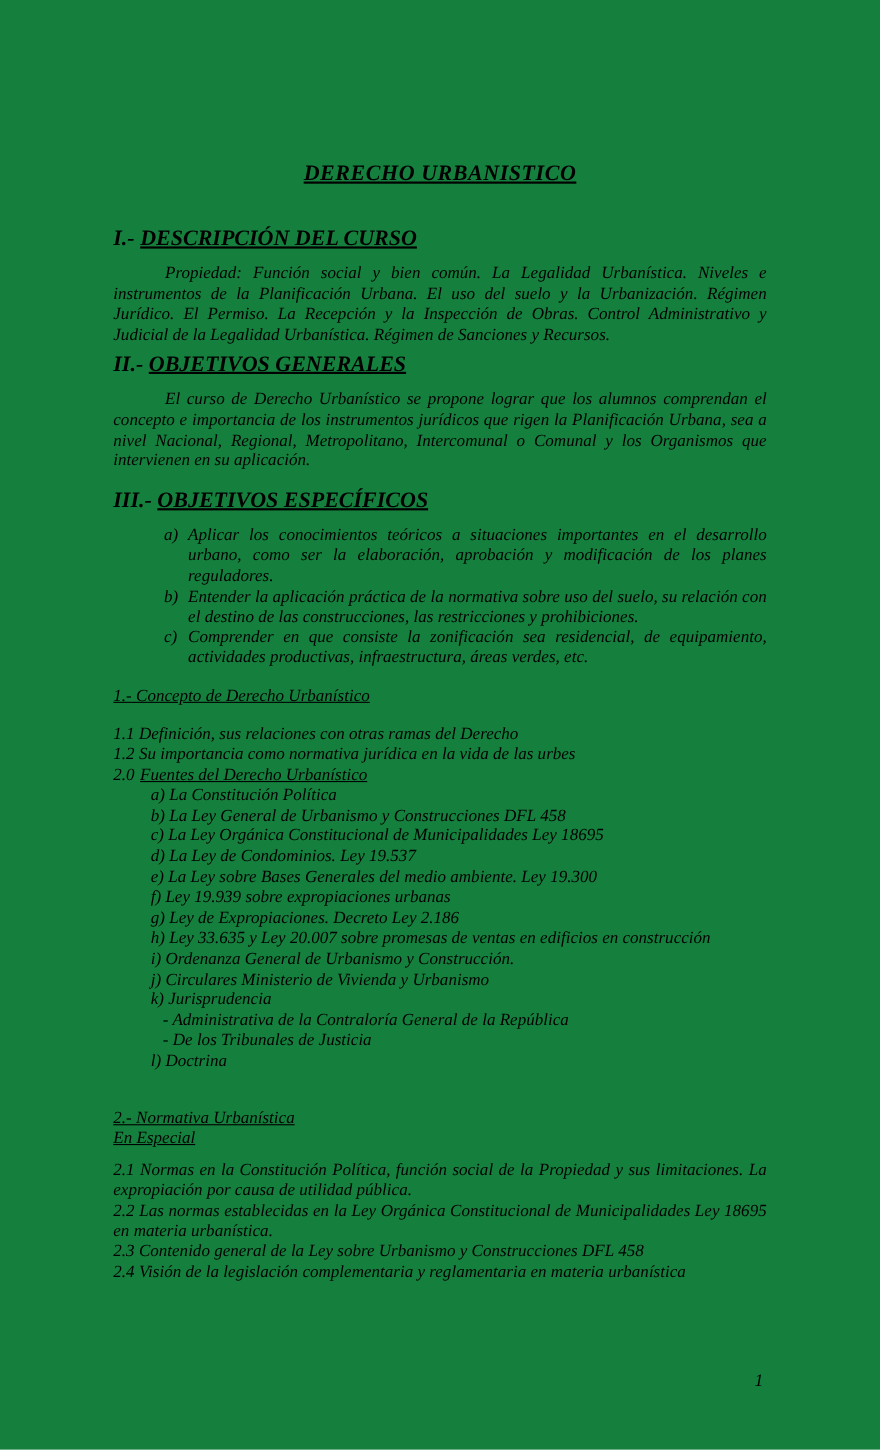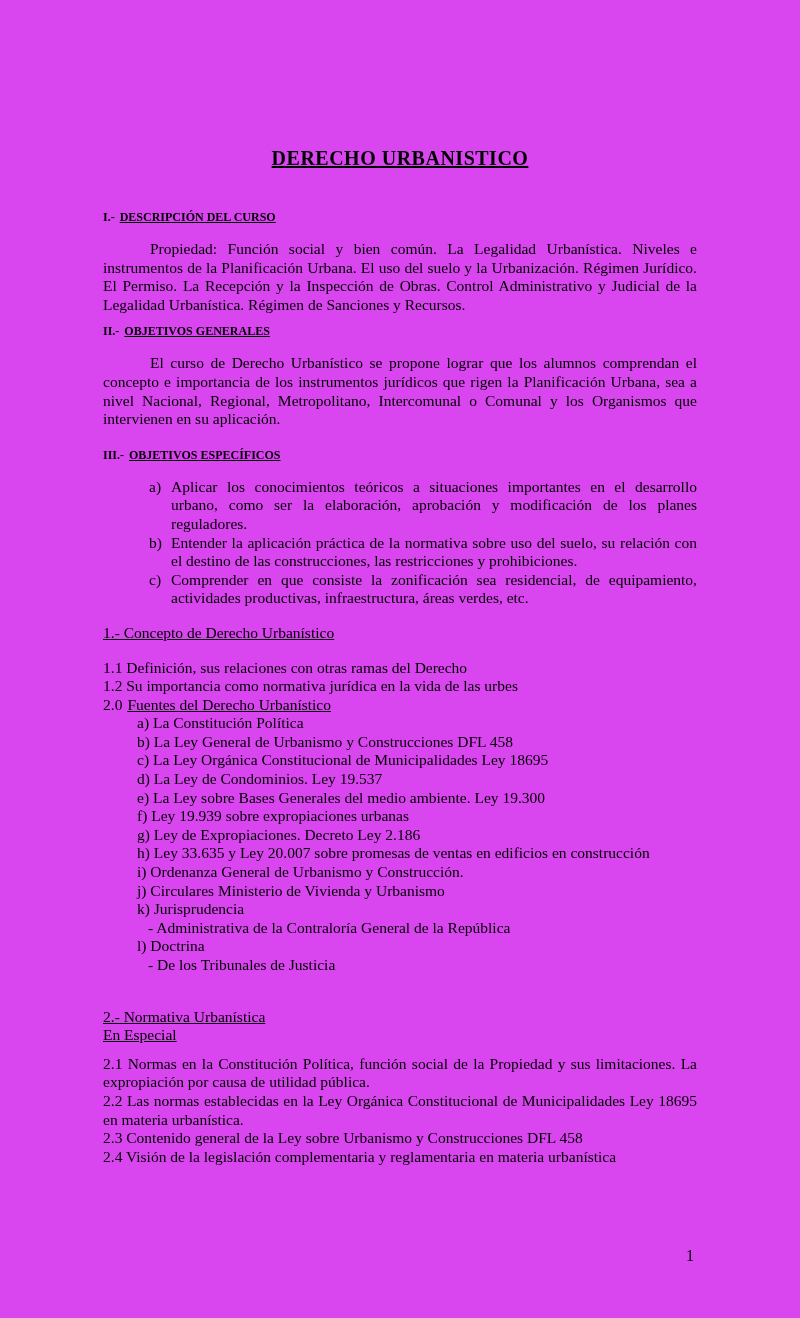--- a/index.html
+++ b/index.html
@@ -8,37 +8,38 @@
     width: 800px;
     height: 1318px;
     font-family: "Liberation Serif", "DejaVu Serif", serif;
     color: #000000;
     position: relative;
   }
   .page {
     position: relative;
     width: 800px;
     height: 1318px;
-    background: #d946ef;
+    background: #15803d;
     padding: 146px 103px 0 103px;
     font-size: 15.5px;
     line-height: 18.6px;
     overflow: hidden;
+    font-style: italic;
   }
   .doc-title {
     text-align: center;
     font-size: 20px;
     font-weight: bold;
     line-height: 24px;
     text-decoration: underline;
     letter-spacing: 0.5px;
   }
   .section-heading {
     font-weight: bold;
-    font-size: 12px;
+    font-size: 20px;
     line-height: 19px;
   }
   .section-heading .sec-num { margin-right: 5px; }
   .section-heading .sec-title { text-decoration: underline; }
   .hd1 { margin-top: 38px; }
   .hd2 { margin-top: 8px; }
   .hd3 { margin-top: 17px; }
   .hd4 { margin-top: 15px; }
   .body-par {
     margin-top: 13px;
@@ -121,22 +122,22 @@
       <div class="src-line">c) La Ley Orgánica Constitucional de Municipalidades Ley 18695</div>
       <div class="src-line">d) La Ley de Condominios. Ley 19.537</div>
       <div class="src-line">e) La Ley sobre Bases Generales del medio ambiente. Ley 19.300</div>
       <div class="src-line">f) Ley 19.939 sobre expropiaciones urbanas</div>
       <div class="src-line">g) Ley de Expropiaciones. Decreto Ley 2.186</div>
       <div class="src-line">h) Ley 33.635 y Ley 20.007 sobre promesas de ventas en edificios en construcción</div>
       <div class="src-line">i) Ordenanza General de Urbanismo y Construcción.</div>
       <div class="src-line">j) Circulares Ministerio de Vivienda y Urbanismo</div>
       <div class="src-line">k) Jurisprudencia</div>
       <div class="src-line sub">- Administrativa de la Contraloría General de la República</div>
+      <div class="src-line sub">- De los Tribunales de Justicia</div>
       <div class="src-line">l) Doctrina</div>
-      <div class="src-line sub">- De los Tribunales de Justicia</div>
     </div>
   </div>
 
   <div class="unit2-heading-block">
     <div class="unit2-heading-line">2.- Normativa Urbanística</div>
     <div class="unit2-heading-line">En Especial</div>
   </div>
   <div class="unit2-items">
     <div class="unit2-item">2.1 Normas en la Constitución Política, función social de la Propiedad y sus limitaciones. La expropiación por causa de utilidad pública.</div>
     <div class="unit2-item">2.2 Las normas establecidas en la Ley Orgánica Constitucional de Municipalidades Ley 18695 en materia urbanística.</div>

